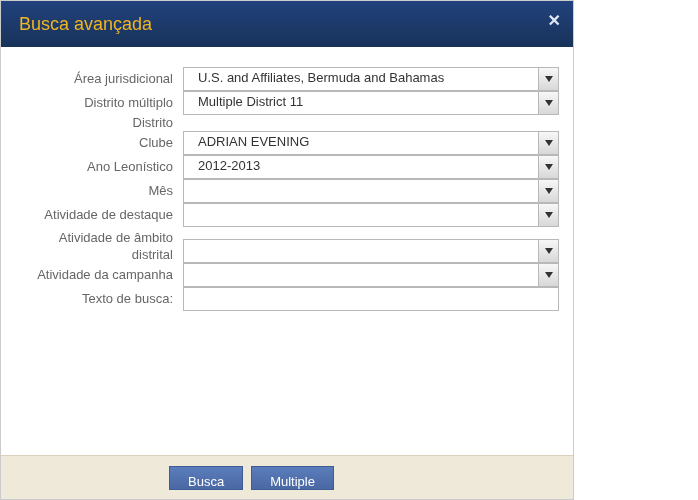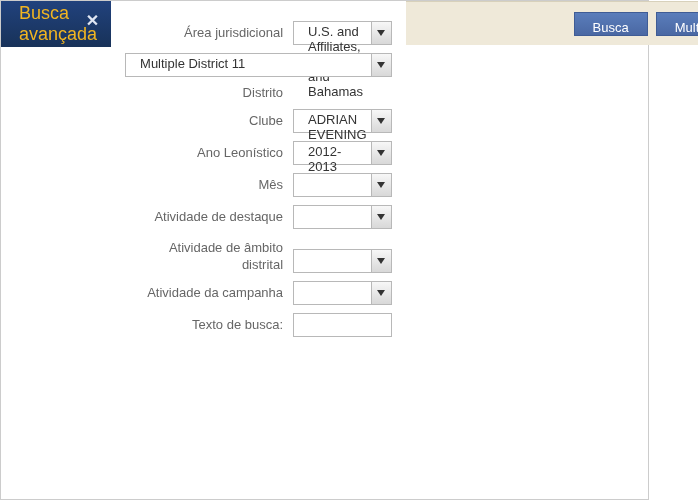--- a/index.html
+++ b/index.html
@@ -1,38 +1,38 @@
 <!DOCTYPE html>
 <html><head>
 <meta charset="utf-8">
 <style>
   * { box-sizing: border-box; margin: 0; padding: 0; }
   html, body { width: 698px; height: 500px; font-family: Arial, Helvetica, sans-serif; font-size: 13px; background: #fff; }
-  .dialog { width: 649px; height: 500px; display: flex; flex-direction: row; border: 1px solid #ccc; }
+  .dialog { width: 574px; height: 500px; display: flex; flex-direction: column; border: 1px solid #ccc; }
   .titlebar {
     background: #1d3a6e;
     background: linear-gradient(#21427d, #183259);
     color: #f1b521;
     height: 46px;
     display: flex; align-items: center;
     padding: 0 14px 0 18px;
     position: relative;
   }
   .titlebar .title { font-size: 18px; font-weight: 400; }
   .titlebar .close {
     position: absolute; right: 12px; top: 12px;
     color: #dfe6f3; font-size: 16px; font-weight: bold;
     cursor: pointer; line-height: 1;
   }
   .body {
     flex: 1;
     background: #fff;
     padding: 20px 14px 8px 14px;
   }
-  .row { display: flex; align-items: center; margin-bottom: 8px; }
+  .row { display: flex; align-items: center; margin-bottom: 0; }
   .row.tall { align-items: flex-end; }
   .row.tall .lbl { padding-top: 3px; }
   .lbl {
     width: 168px;
     text-align: right;
     color: #666;
     font-size: 13px;
     padding-right: 10px;
     line-height: 1.25;
   }
@@ -96,20 +96,21 @@
           <div class="select-arrow">
               <svg viewBox="0 0 8 6">
                 <path d="M0 0 L8 0 L4 6 Z" fill="#333"></path>
               </svg>
             </div>
         </div>
       </div>
     </div>
 
     <div class="row">
+      <div class="lbl">Distrito múltiplo</div>
       <div class="ctrl">
         <div class="select-wrap">
           <div class="select">Multiple District 11</div>
           <div class="select-arrow">
               <svg viewBox="0 0 8 6">
                 <path d="M0 0 L8 0 L4 6 Z" fill="#333"></path>
               </svg>
             </div>
         </div>
       </div>

